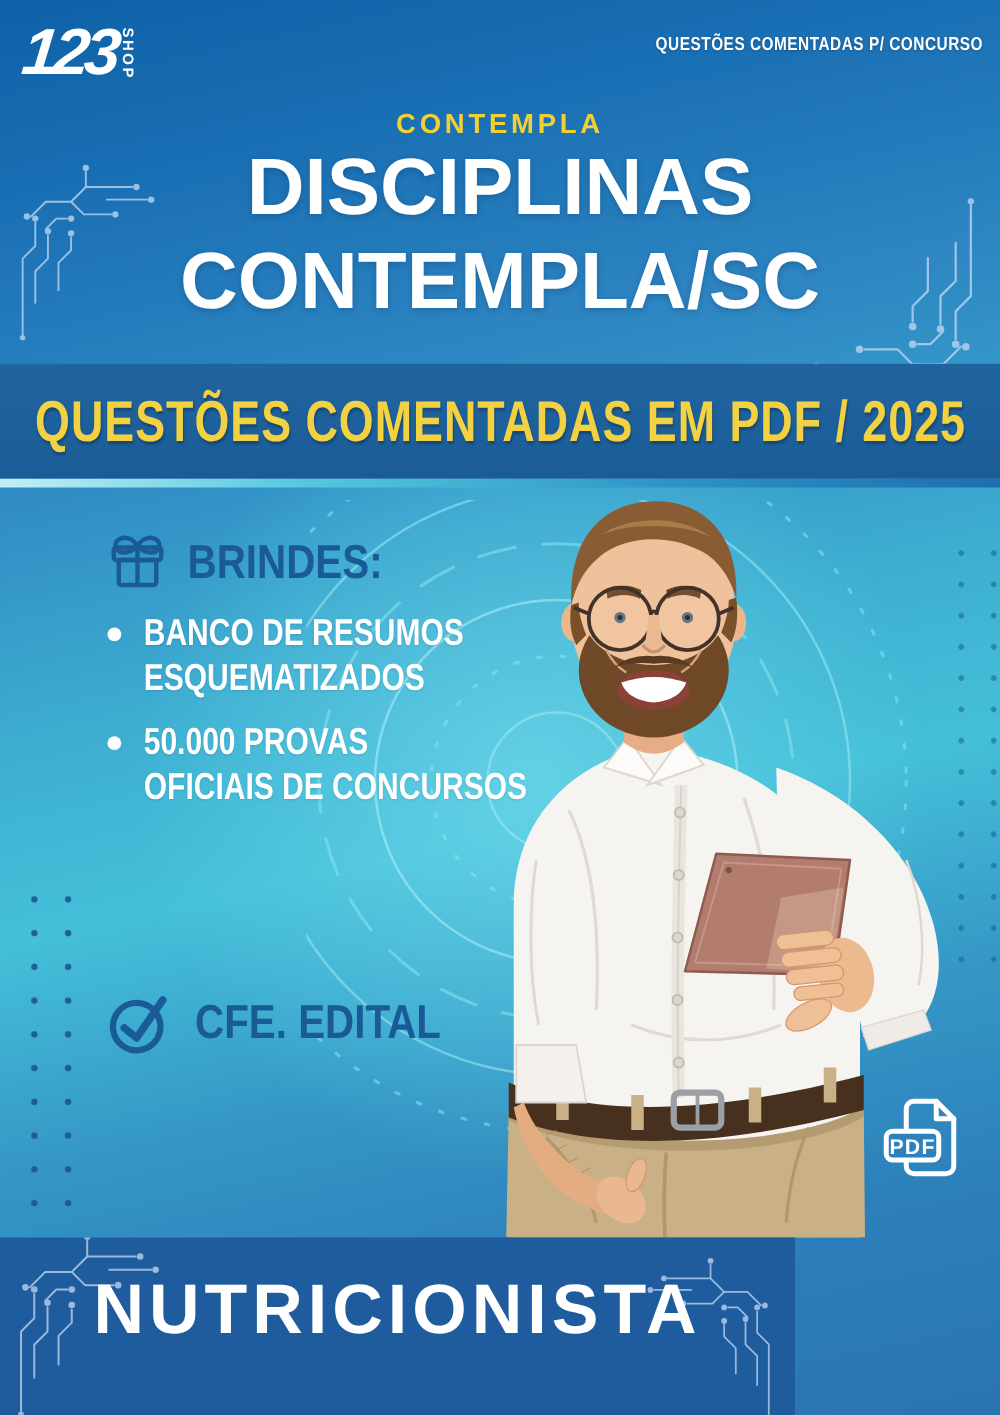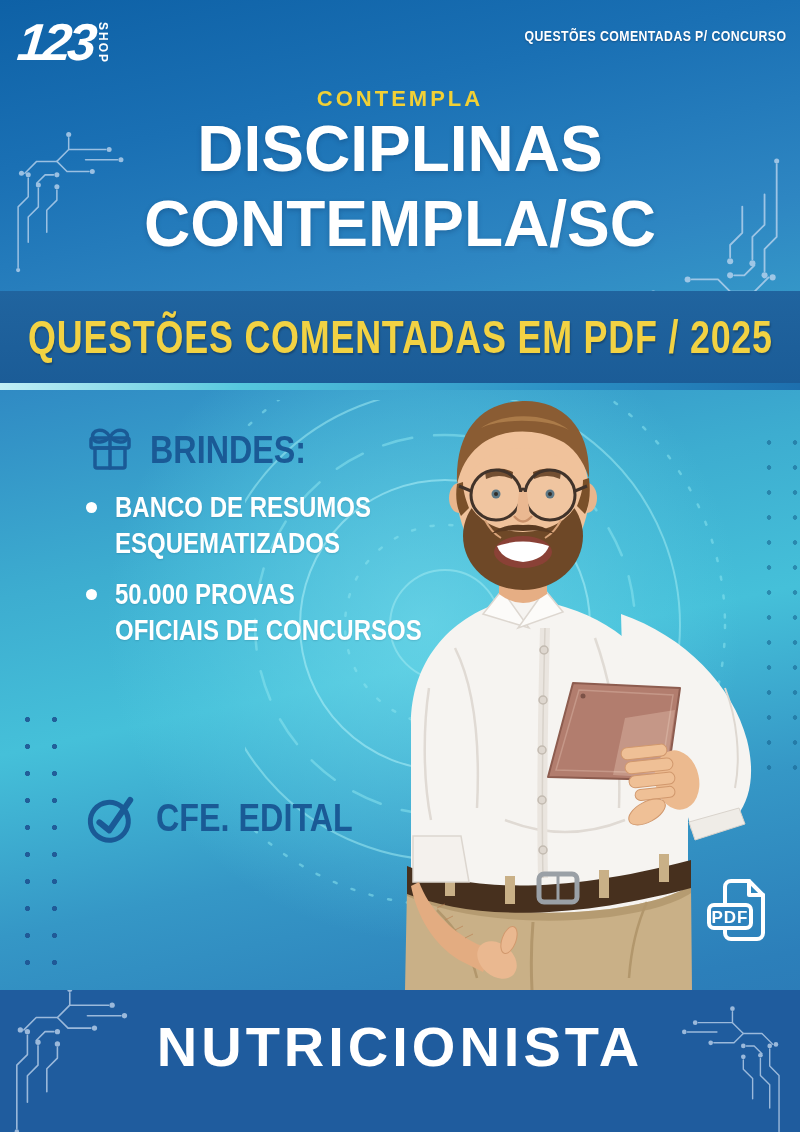--- a/index.html
+++ b/index.html
@@ -42,21 +42,21 @@
   .sec-head-label{font-size:38px;font-weight:bold;transform:scaleX(.85);transform-origin:0 50%;white-space:nowrap;}
   .blist{list-style:none;margin:13px 0 0;padding:0;}
   .blist li{display:flex;margin-bottom:15px;}
   .bdot{flex:0 0 11px;width:11px;height:11px;border-radius:50%;background:#fff;margin:13px 18px 0 2px;}
   .li-text .l{display:block;font-size:30px;line-height:36px;font-weight:bold;transform:scaleX(.8);transform-origin:0 50%;white-space:nowrap;text-shadow:0 1px 2px rgba(0,40,70,.15);}
   .edital-text{margin-top:14px;}
   .edital-text .l{display:block;font-size:27px;line-height:34px;font-weight:bold;transform:scaleX(.8);transform-origin:0 50%;white-space:nowrap;text-shadow:0 1px 2px rgba(0,40,70,.15);}
   
   .pdf{position:absolute;left:697px;top:870px;}
   
-  .band{position:absolute;left:0;top:990px;width:800px;height:142px;background:#1f5c9e;overflow:hidden;text-decoration:underline;}
+  .band{position:absolute;left:0;top:990px;width:636px;height:142px;background:#1f5c9e;overflow:hidden;text-decoration:underline;}
   .band-title{position:absolute;left:0;top:24px;width:100%;text-align:center;color:#fff;font-size:56px;font-weight:bold;letter-spacing:4px;}
 </style>
 </head>
 <body>
 
 <svg width="0" height="0" style="position:absolute">
   <symbol id="circuit-sym" viewBox="0 0 140 170">
     <g stroke="currentColor" stroke-width="1.8" fill="none" stroke-linejoin="round" stroke-linecap="round">
       <path d="M12,164 V92 L24,80 V58"></path>
       <path d="M24,134 V104 L36,92 V70"></path>

